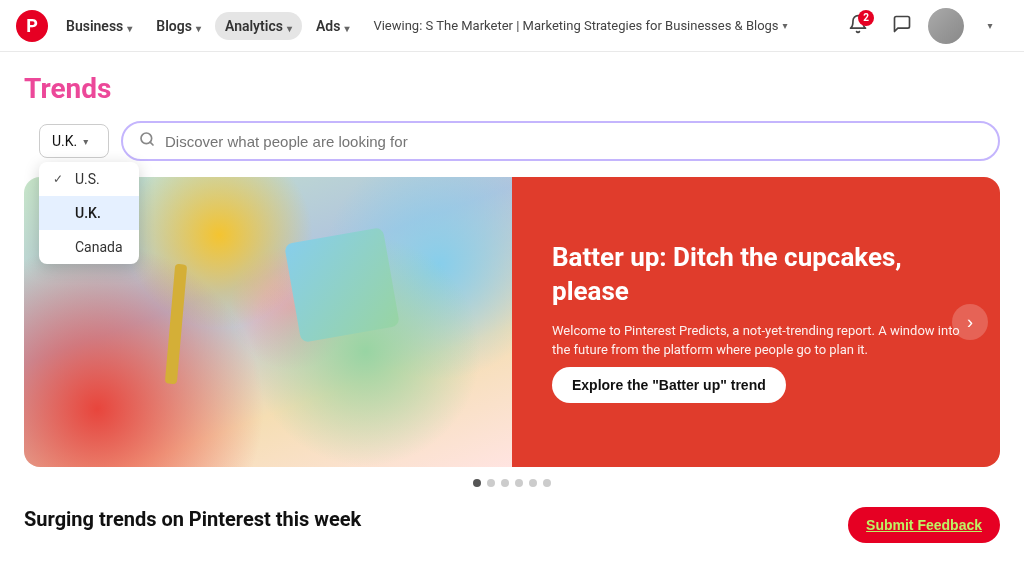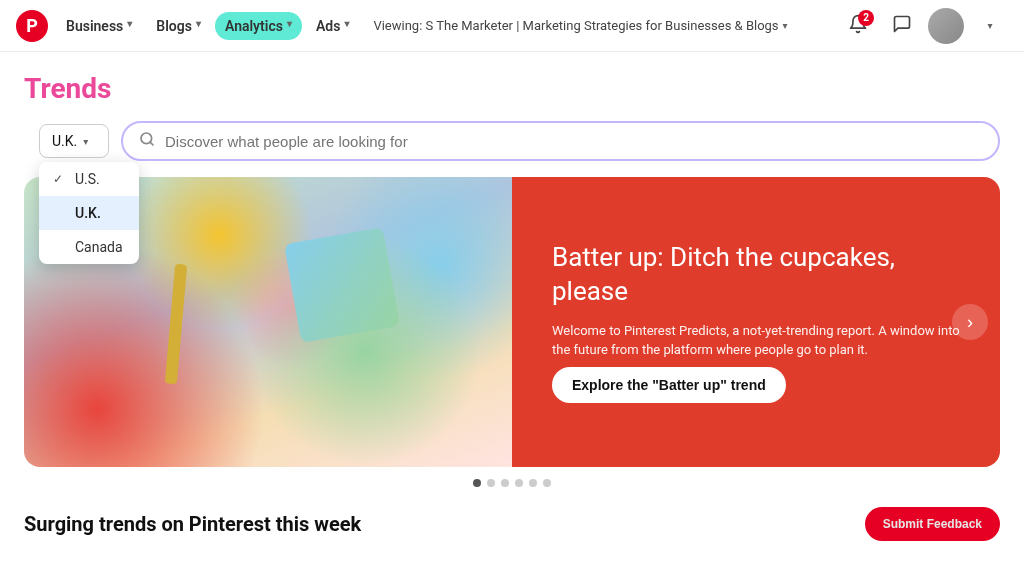--- a/index.html
+++ b/index.html
@@ -25,30 +25,30 @@
       flex-shrink: 0;
       margin-right: 8px;
     }
     .nav-items {
       display: flex;
       align-items: center;
       gap: 4px;
       flex: 1;
     }
     .nav-item {
-      display: flex; align-items: flex-start; gap: 4px;
+      display: flex; align-items: flex-end; gap: 4px;
       padding: 6px 10px;
       border-radius: 24px;
       cursor: pointer;
       font-size: 14px;
       font-weight: 600;
       color: #333;
       white-space: nowrap;
     }
-    .nav-item.active { background: #5eead4; }
+    .nav-item.active { background: #e5e5e5; }
     .nav-chevron { font-size: 10px; color: #666; }
     .nav-viewing {
       display: flex; align-items: center; gap: 4px;
       font-size: 13px; color: #444; cursor: pointer;
       padding: 6px 10px; border-radius: 24px;
     }
     .nav-right {
       display: flex; align-items: center; gap: 8px;
     }
     .nav-icon-btn {
@@ -201,21 +201,21 @@
     .hero-text-side {
       flex: 0 0 50%;
       background: #e03c2c;
       display: flex; flex-direction: column; justify-content: center;
       padding: 32px 40px 32px 40px;
       color: #fff;
       position: relative;
     }
     .hero-title {
       font-size: 26px;
-      font-weight: 400;
+      font-weight: 700;
       line-height: 1.3;
       margin-bottom: 12px;
     }
     .hero-desc {
       font-size: 13px;
       line-height: 1.5;
       margin-bottom: 7px;
       color: rgba(255,255,255,0.92);
     }
     .hero-cta {
@@ -250,37 +250,37 @@
     .hero-dot {
       width: 8px; height: 8px;
       border-radius: 50%;
       background: #ccc;
     }
     .hero-dot.active { background: #555; }
 
     
     .section-header {
       display: flex;
-      align-items: center;
       justify-content: space-between;
       margin-bottom: 0;
     }
     .section-title {
       font-size: 20px;
       font-weight: 700;
     }
     .submit-feedback-btn {
       background: #e60023;
-      color: #e5e5e5;
+      color: #bef264;
       border: none;
       border-radius: 24px;
       padding: 10px 18px;
-      font-size: 12px;
+      font-size: 14px;
       font-weight: 600;
       cursor: pointer;
+      text-decoration: underline;
     }
   </style>
 </head>
 <body>
 
 <nav class="navbar">
   <div class="nav-logo">P</div>
 
   <div class="nav-items">
     <div class="nav-item">

